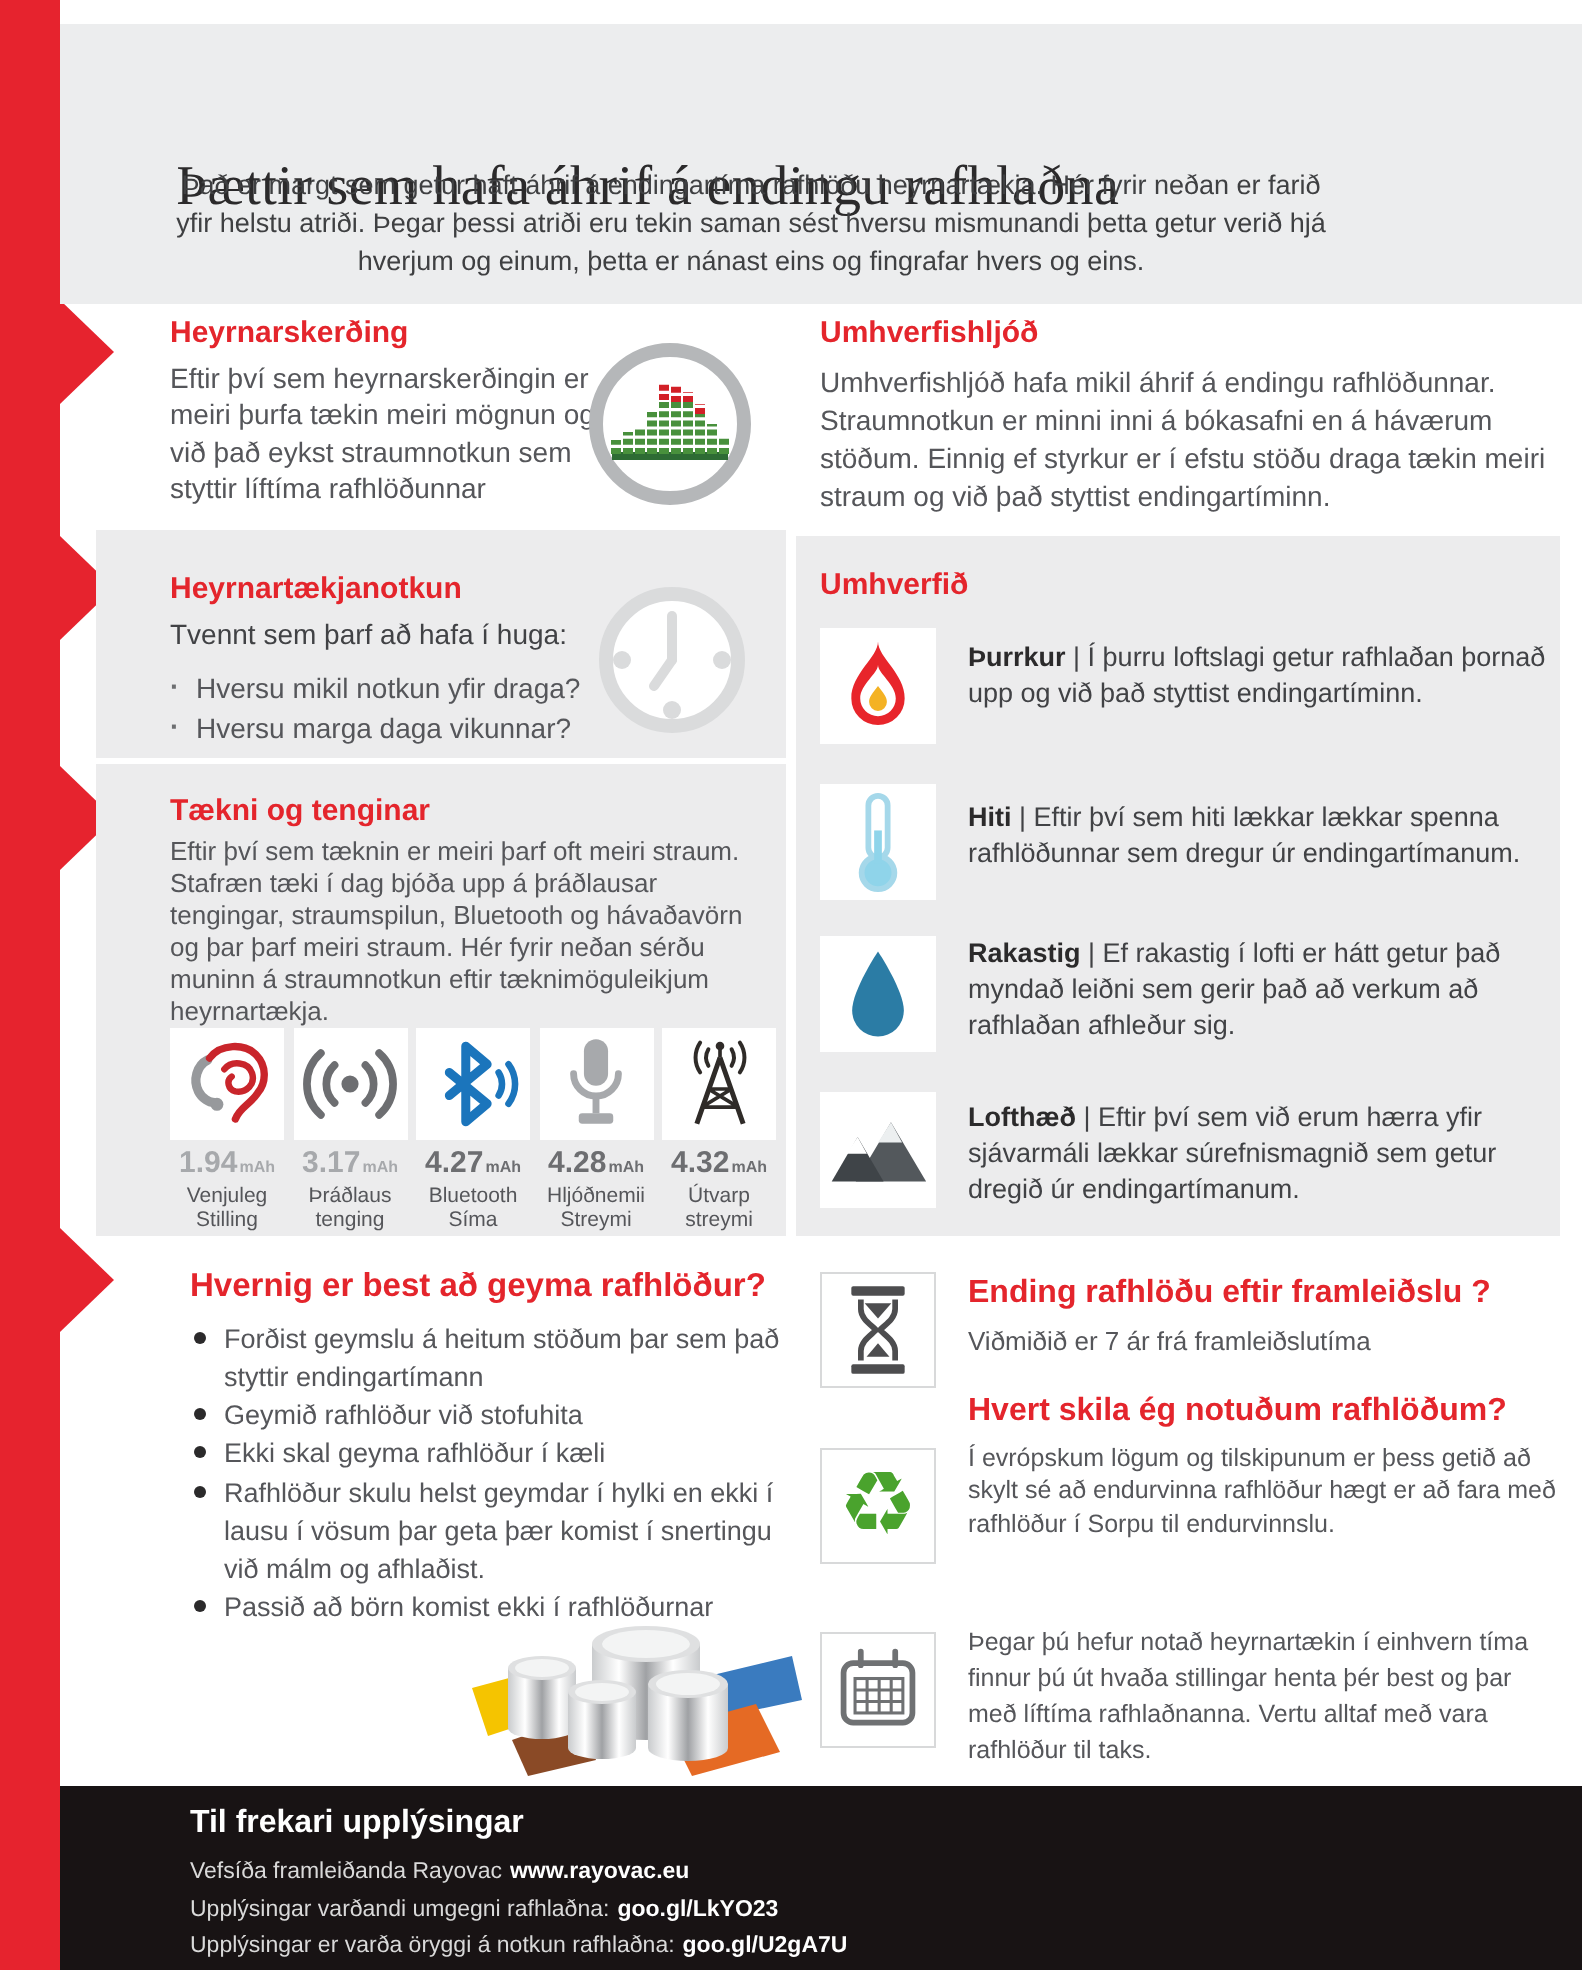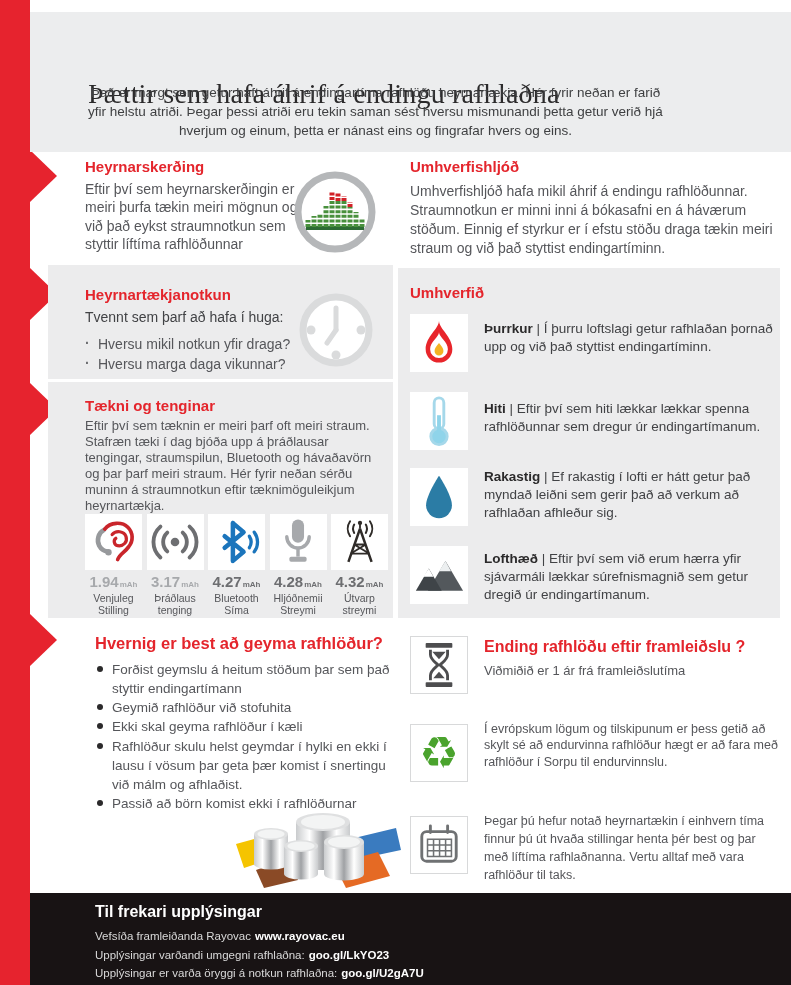--- a/index.html
+++ b/index.html
@@ -290,22 +290,23 @@
   <div class="abs w-tile" style="left:410px;top:636px">
     <svg width="40" height="48" viewBox="0 0 42 50">
       <rect x="7" y="2" width="28" height="5" rx="1" fill="#4d4d4f"></rect>
       <rect x="7" y="43" width="28" height="5" rx="1" fill="#4d4d4f"></rect>
       <path d="M12 9 V14 C12 19 17 22 20 25 C17 28 12 31 12 36 V41 M30 9 V14 C30 19 25 22 22 25 C25 28 30 31 30 36 V41" stroke="#4d4d4f" stroke-width="3" fill="none"></path>
       <polygon points="14,11 28,11 21,19" fill="#4d4d4f"></polygon>
       <polygon points="15,39 27,39 21,32" fill="#4d4d4f"></polygon>
     </svg>
   </div>
   <div class="abs" style="left:484px;top:638px;font-size:16px;font-weight:bold;color:#e4252c">Ending rafhlöðu eftir framleiðslu ?</div>
-  <div class="abs" style="left:484px;top:663px;font-size:13px;color:#55565a">Viðmiðið er 1 ár frá framleiðslutíma</div>
-
+  <div class="abs" style="left:484px;top:663px;font-size:13px;color:#55565a">Viðmiðið er 7 ár frá framleiðslutíma</div>
+
+  <div class="abs" style="left:484px;top:697px;font-size:16px;font-weight:bold;color:#e4252c">Hvert skila ég notuðum rafhlöðum?</div>
   <div class="abs" style="left:484px;top:721px;width:296px;font-size:12.5px;line-height:1.3;color:#55565a">Í evrópskum lögum og tilskipunum er þess getið að skylt sé að endurvinna rafhlöður hægt er að fara með rafhlöður í Sorpu til endurvinnslu.</div>
   <div class="abs w-tile" style="left:410px;top:724px">
     <span class="recycle-glyph">♻</span>
   </div>
 
   <div class="abs" style="left:484px;top:812px;width:296px;font-size:12.5px;line-height:1.45;color:#55565a">Þegar þú hefur notað heyrnartækin í einhvern tíma finnur þú út hvaða stillingar henta þér best og þar með líftíma rafhlaðnanna. Vertu alltaf með vara rafhlöður til taks.</div>
   <div class="abs w-tile" style="left:410px;top:816px">
     <svg width="44" height="44" viewBox="0 0 46 46">
       <rect x="5" y="9" width="36" height="31" rx="5" fill="#ffffff" stroke="#6f7173" stroke-width="3"></rect>
       <g stroke="#6f7173" stroke-width="3" stroke-linecap="round">

